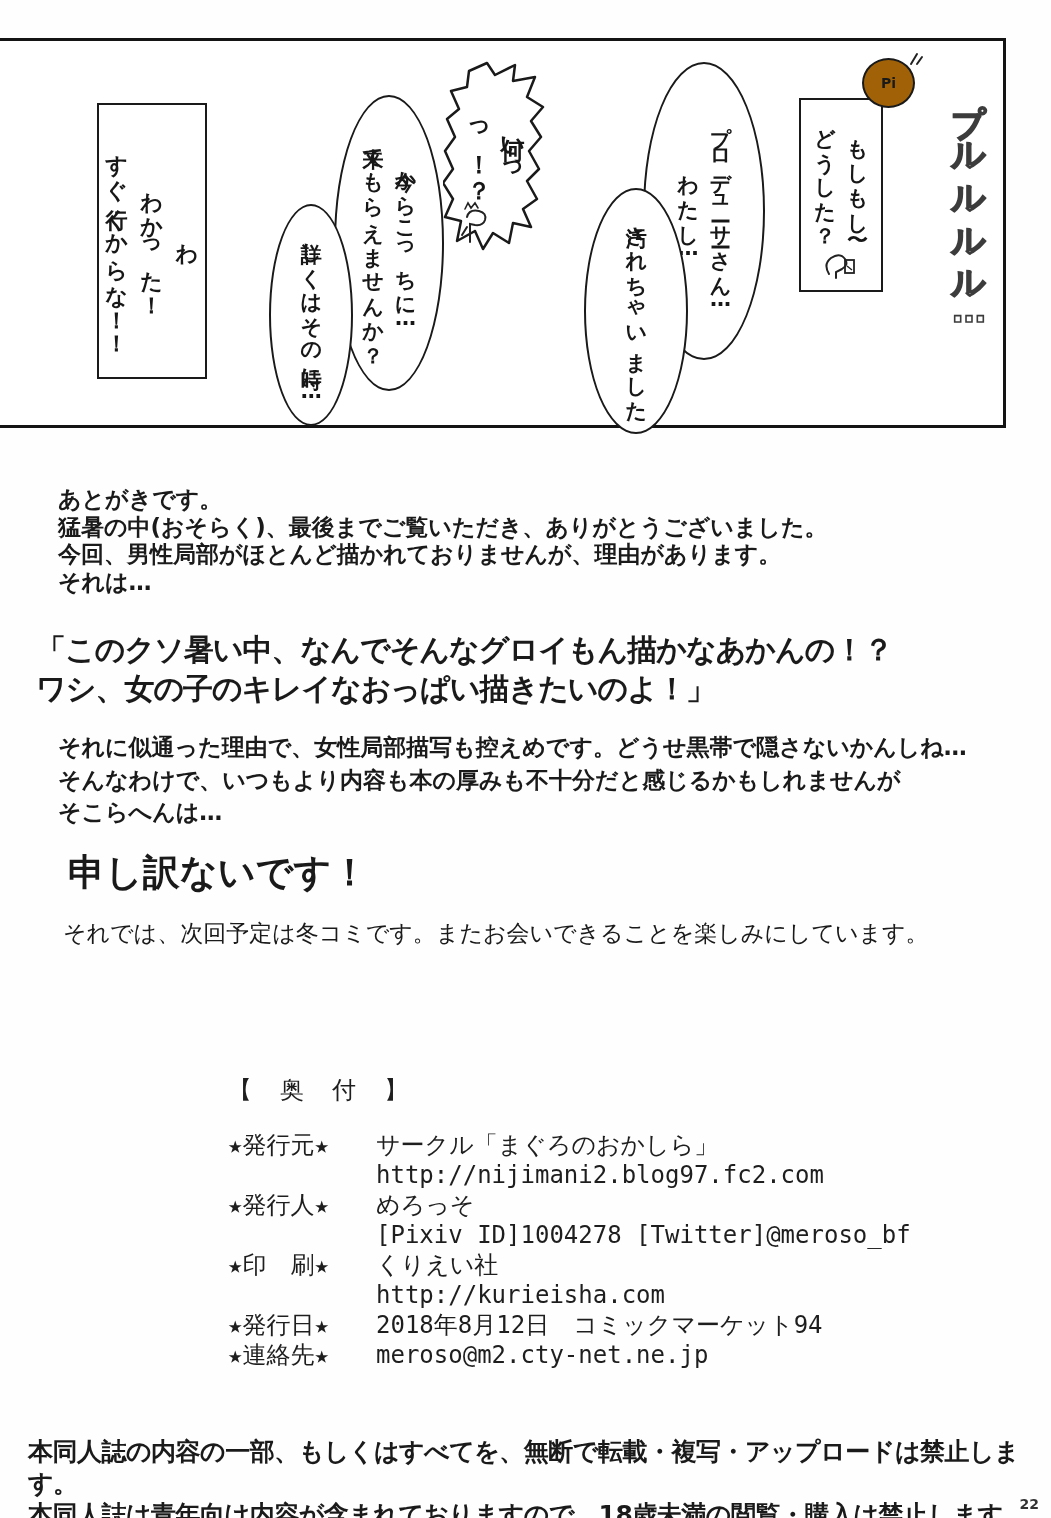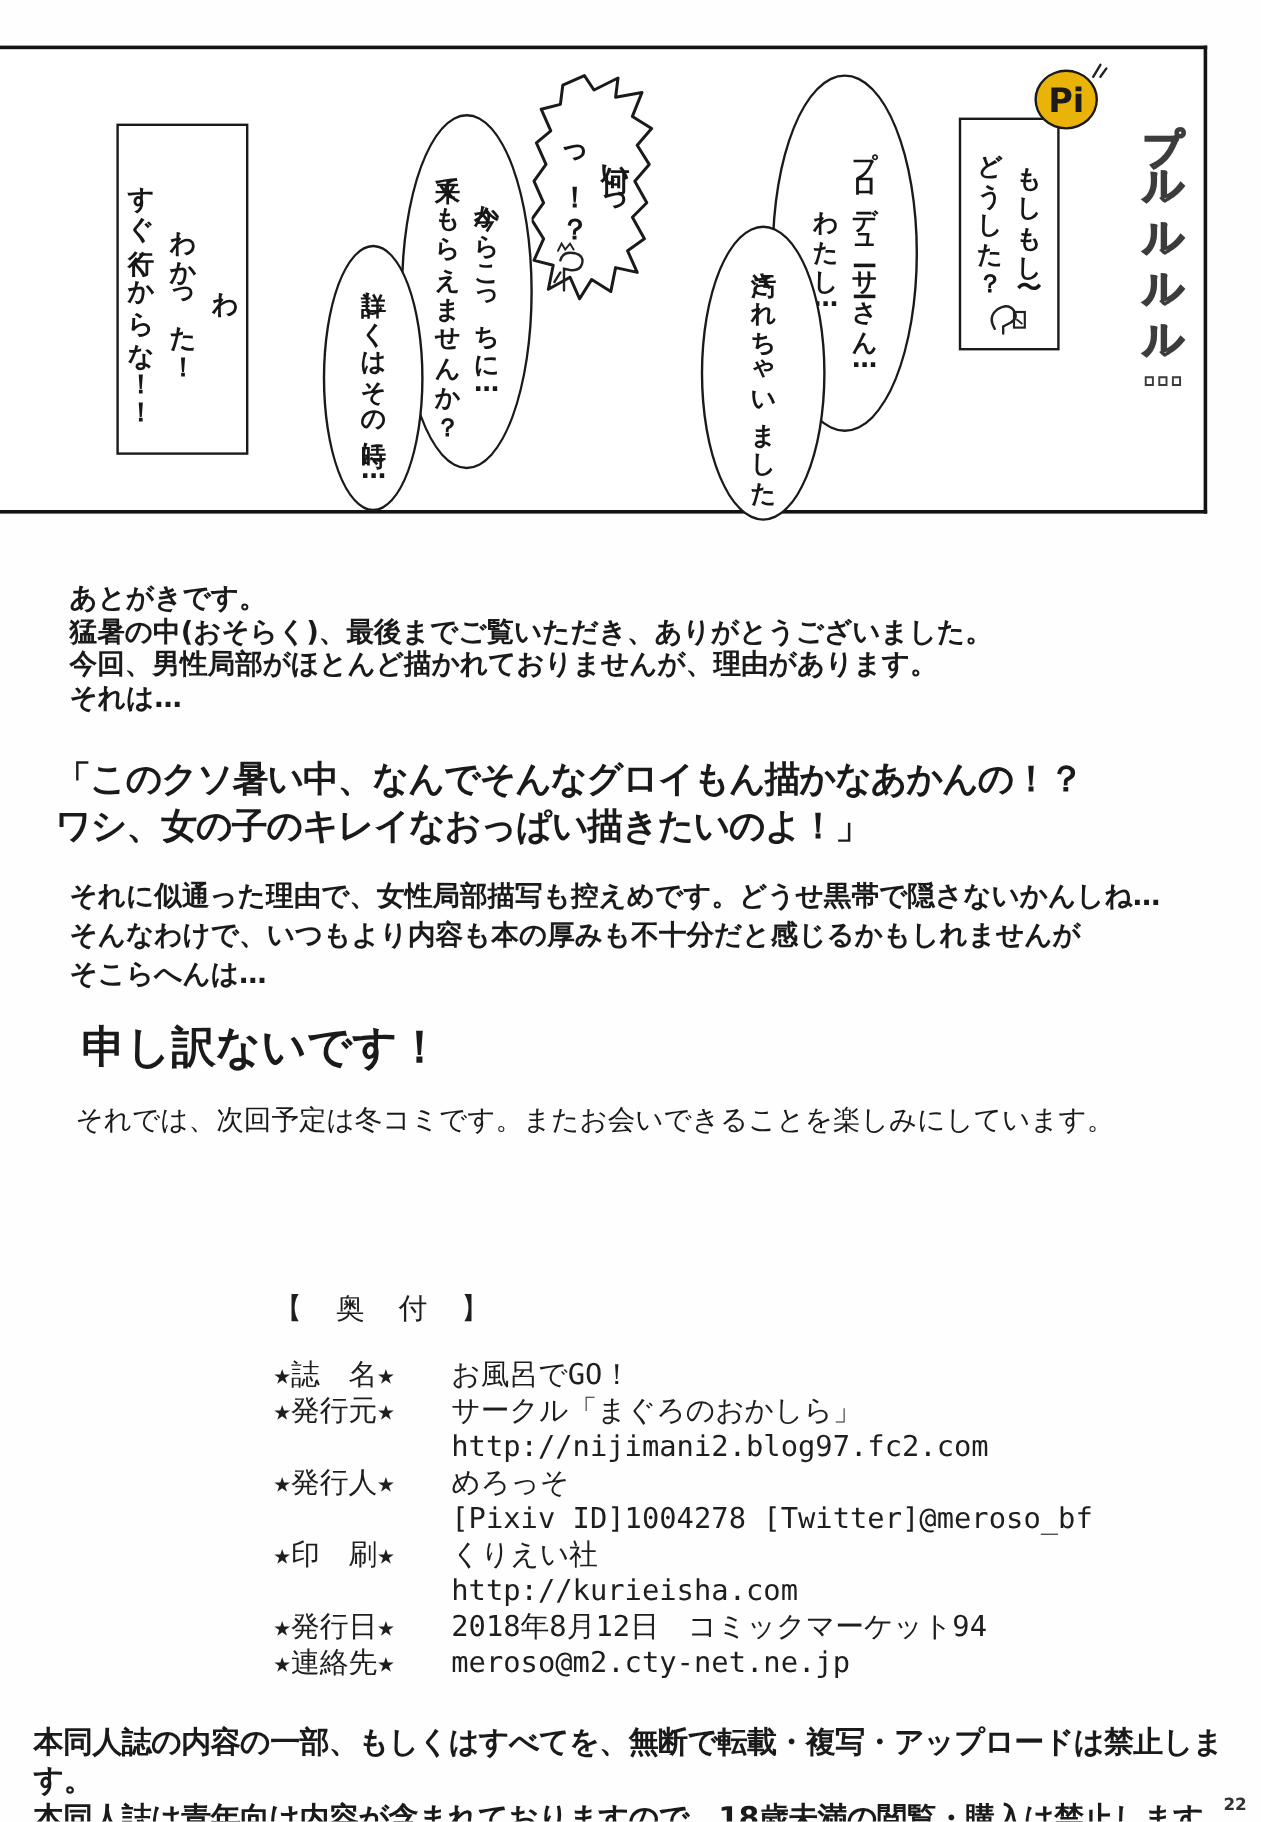--- a/index.html
+++ b/index.html
@@ -38,36 +38,36 @@
   .shout svg.burst{position:absolute; left:0; top:0;}
   .shout .vtext{
     position:absolute; left:50%; top:46%; transform:translate(-50%,-50%);
     font-size:24px; font-weight:800; line-height:1.4;
   }
   .doodle{position:absolute;}
   .phone-box{left:799px; top:57px; width:80px; height:190px; z-index:2;}
   .phone-box .vtext{padding-bottom:42px;}
   .pi-circle{
     position:absolute; left:862px; top:17px; width:49px; height:46px; z-index:3;
-    background:#eab308; border:2.5px solid #1a1a1a; border-radius:50%;
+    background:#a16207; border:2.5px solid #1a1a1a; border-radius:50%;
     display:flex; align-items:center; justify-content:center;
-    font-size:28px; font-weight:700;
+    font-size:14px; font-weight:700;
   }
   .pi-spark{position:absolute; left:908px; top:10px; z-index:4;}
   .sfx-ring{
     position:absolute; left:946px; top:36px;
     writing-mode:vertical-rl; text-orientation:upright; white-space:pre-line;
     font-size:34px; font-weight:800; color:#ffffff;
     -webkit-text-stroke:1.6px #3c3c3c; text-shadow:0 0 1px #777;
     letter-spacing:4px;
   }
   
   .prewrap{white-space:pre-line;}
   .intro{position:absolute; left:58px; top:486px; font-size:23px; line-height:27.5px; font-weight:700;}
-  .quote{position:absolute; left:46px; top:630px; font-size:30px; line-height:39px; font-weight:800; letter-spacing:-1px;}
+  .quote{position:absolute; left:36px; top:630px; font-size:30px; line-height:39px; font-weight:800; letter-spacing:-1px;}
   .reason{position:absolute; left:58px; top:731px; font-size:23px; line-height:32.5px; font-weight:700;}
   .apology{position:absolute; left:68px; top:848px; font-size:37px; font-weight:800;}
   .closing{position:absolute; left:63px; top:918px; font-size:23px; font-weight:400;}
   
   .colophon{
     position:absolute; left:228px; top:1074px;
     font-family:"DejaVu Sans Mono","Liberation Mono",monospace;
     font-size:24px; color:#1e1e1e;
   }
   .colophon-header{font-weight:400; letter-spacing:2px; margin-bottom:24px;}
@@ -155,23 +155,20 @@
   <div class="reason prewrap">それに似通った理由で、女性局部描写も控えめです。どうせ黒帯で隠さないかんしね…
 そんなわけで、いつもより内容も本の厚みも不十分だと感じるかもしれませんが
 そこらへんは…</div>
   <div class="apology">申し訳ないです！</div>
   <div class="closing">それでは、次回予定は冬コミです。またお会いできることを楽しみにしています。</div>
 
   <div class="colophon">
     <div class="colophon-header">【　奥　付　】</div>
     <div class="colophon-rows">
       <div class="colophon-row">
-        <span class="label">★誌　名★</span><span class="value">お風呂でGO！</span>
-      </div>
-      <div class="colophon-row">
         <span class="label">★発行元★</span><span class="value">サークル「まぐろのおかしら」</span>
       </div>
       <div class="colophon-sub">http://nijimani2.blog97.fc2.com</div>
       <div class="colophon-row">
         <span class="label">★発行人★</span><span class="value">めろっそ</span>
       </div>
       <div class="colophon-sub">[Pixiv ID]1004278 [Twitter]@meroso_bf</div>
       <div class="colophon-row">
         <span class="label">★印　刷★</span><span class="value">くりえい社</span>
       </div>

